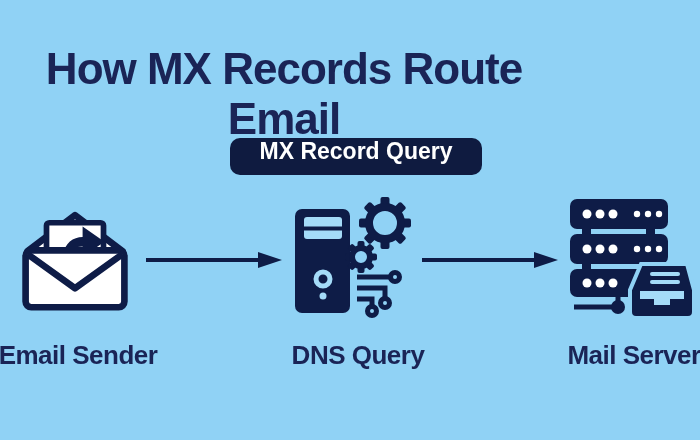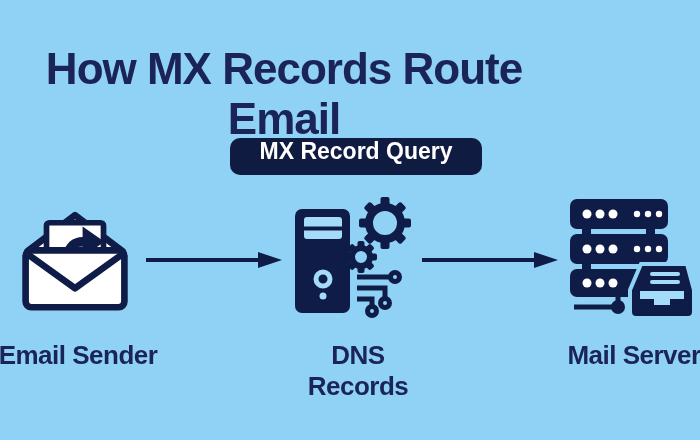--- a/index.html
+++ b/index.html
@@ -161,16 +161,16 @@
       <g>
         <path class="nfill" d="M64,116 V94 L75,68 H121 L128,94 V116 Q128,122 122,122 H70 Q64,122 64,116 Z" stroke="var(--background,#90D2F5)" stroke-width="4"></path>
         <rect class="lfill" x="84" y="76" width="30" height="4" rx="2"></rect>
         <rect class="lfill" x="84" y="84" width="30" height="4" rx="2"></rect>
         <path class="lfill" d="M74,95 H118 V103 H104 V109 H88 V103 H74 Z"></path>
       </g>
     </svg>
   </div>
 
   <div class="node-label label-email">Email Sender</div>
-  <div class="node-label label-dns">DNS Records</div>
+  <div class="node-label label-dns">DNS Query</div>
   <div class="node-label label-mail">Mail Server</div>
 
 </div>
 
 </body></html>

